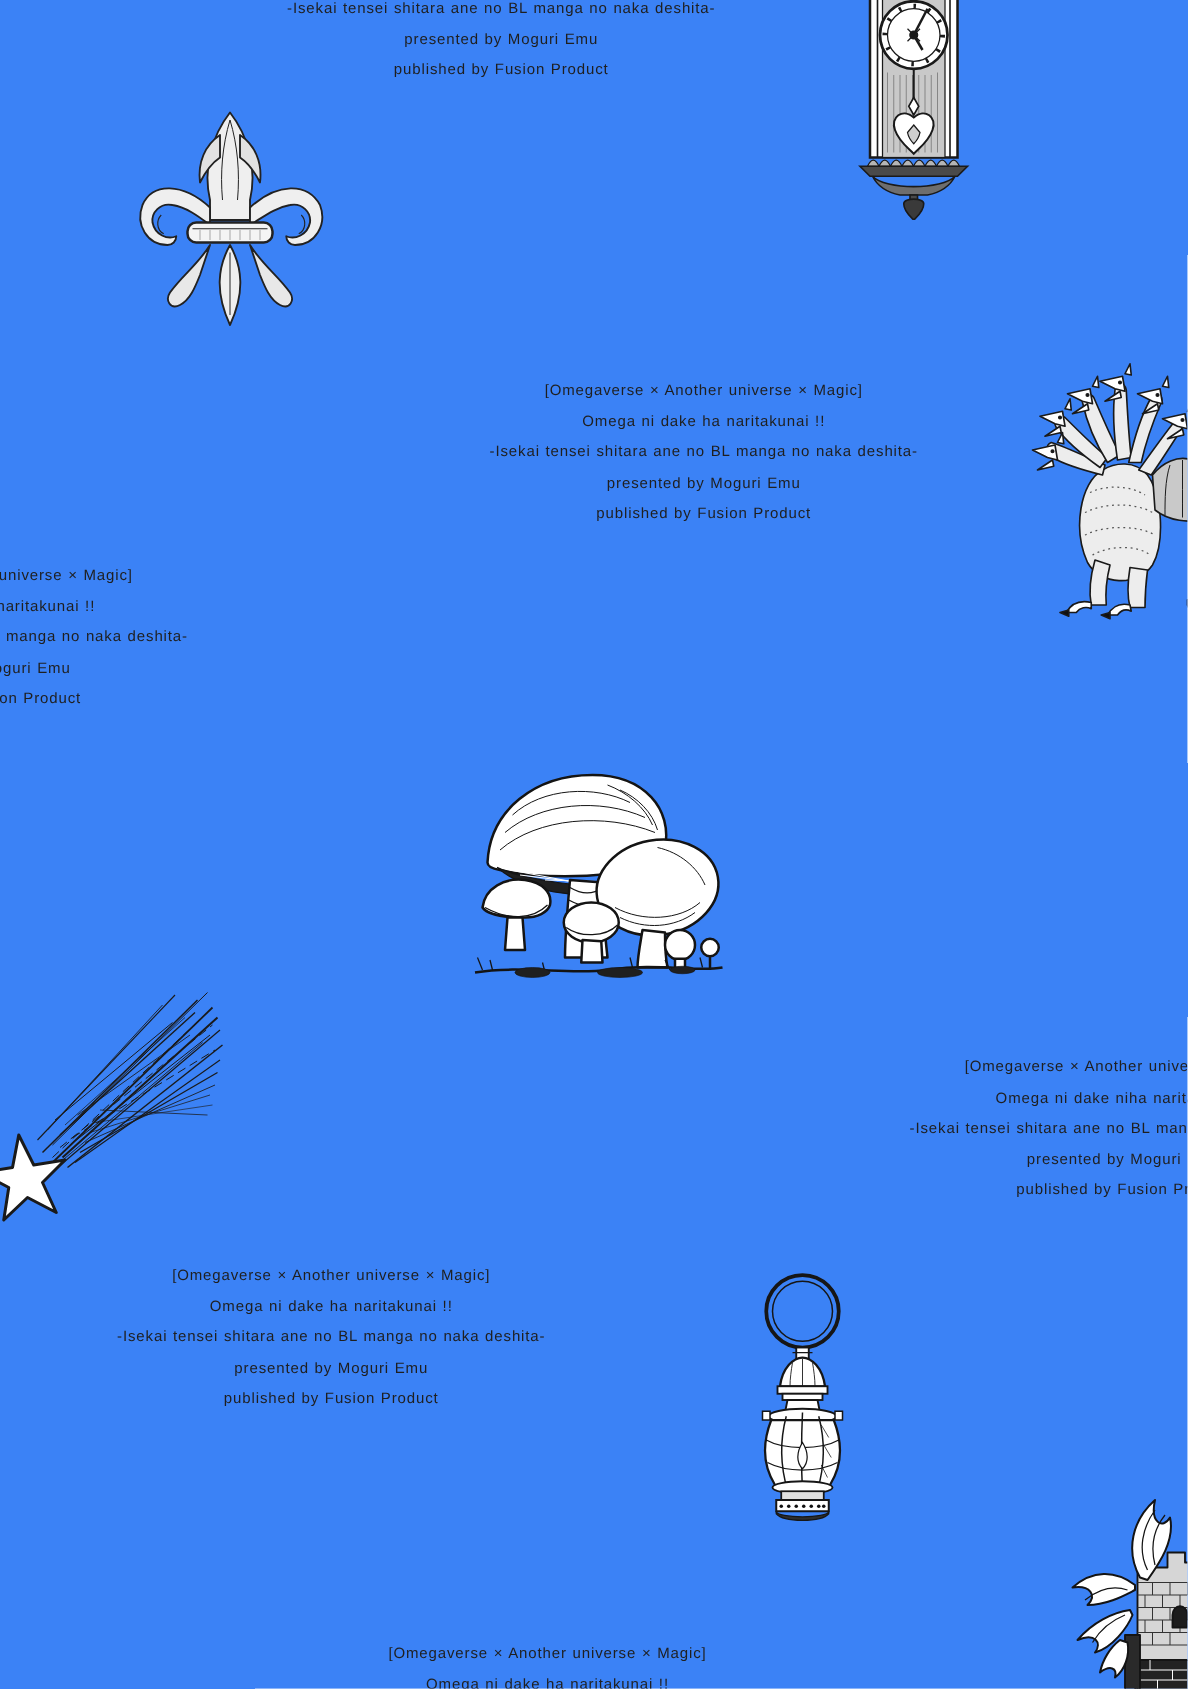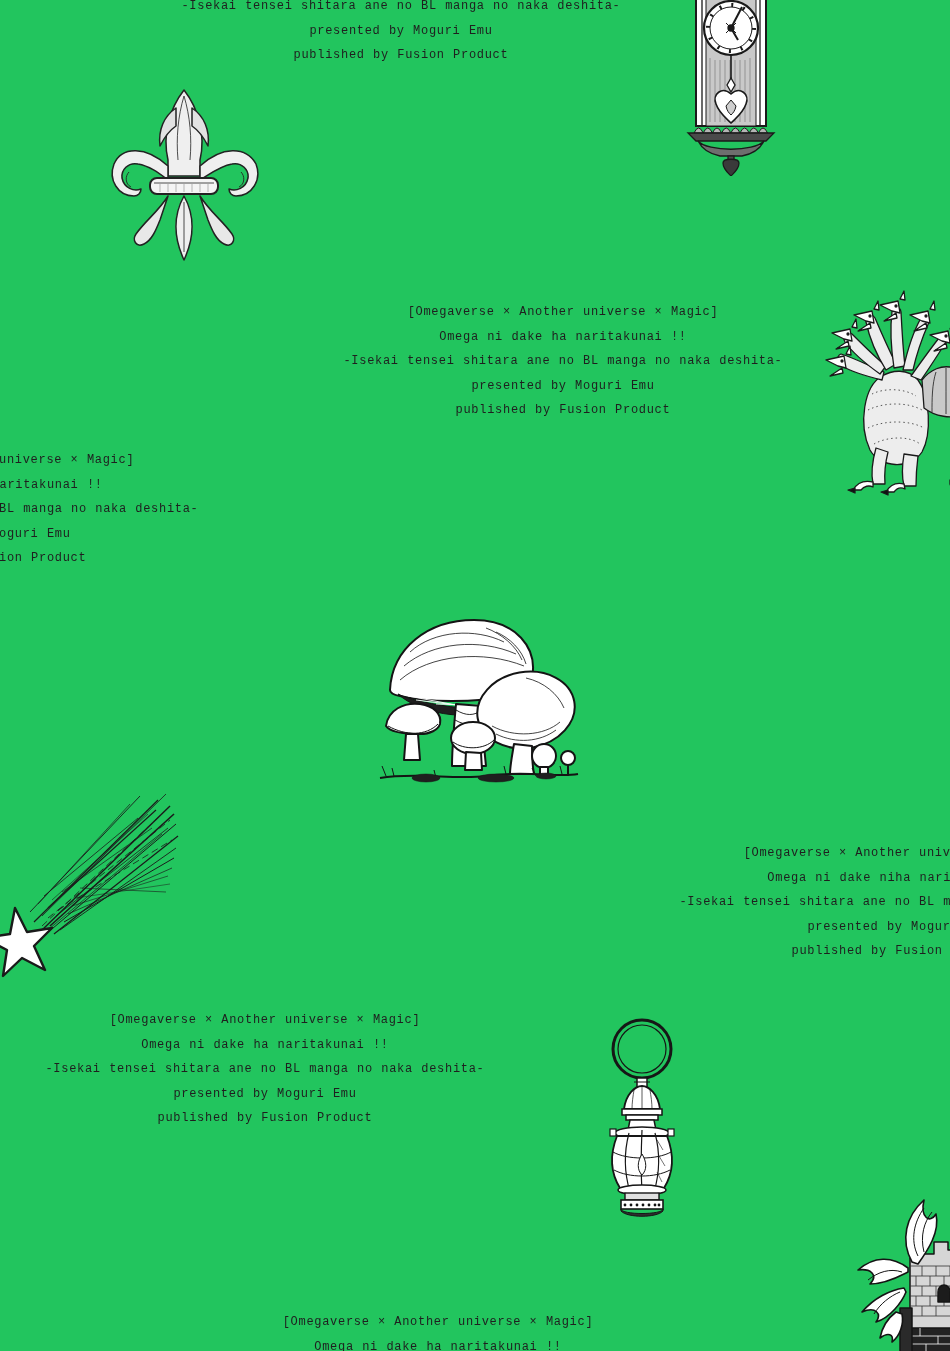--- a/index.html
+++ b/index.html
@@ -1,18 +1,18 @@
 <!DOCTYPE html>
 <html><head>
 <meta charset="utf-8">
 <style>
   html,body{margin:0;padding:0;background:#ffffff;}
   .stage{
     position:relative;width:950px;height:1351px;overflow:hidden;
-    background:#22c55e;font-family:Liberation Mono, monospace;
+    background:#3b82f6;font-family:Liberation Sans, sans-serif;
   }
   .credits{position:absolute;transform:translateX(-50%);text-align:center;color:#1f1f1f;}
   .credits p{
     margin:0;white-space:nowrap;line-height:24.5px;
     font-size:12px;letter-spacing:0.7px;word-spacing:0.5px;
   }
   #block-top{left:401px;top:-6px;}
   #block-center{left:563px;top:300px;}
   #block-left{left:-21px;top:448px;}
   #block-right{left:899px;top:841px;}

